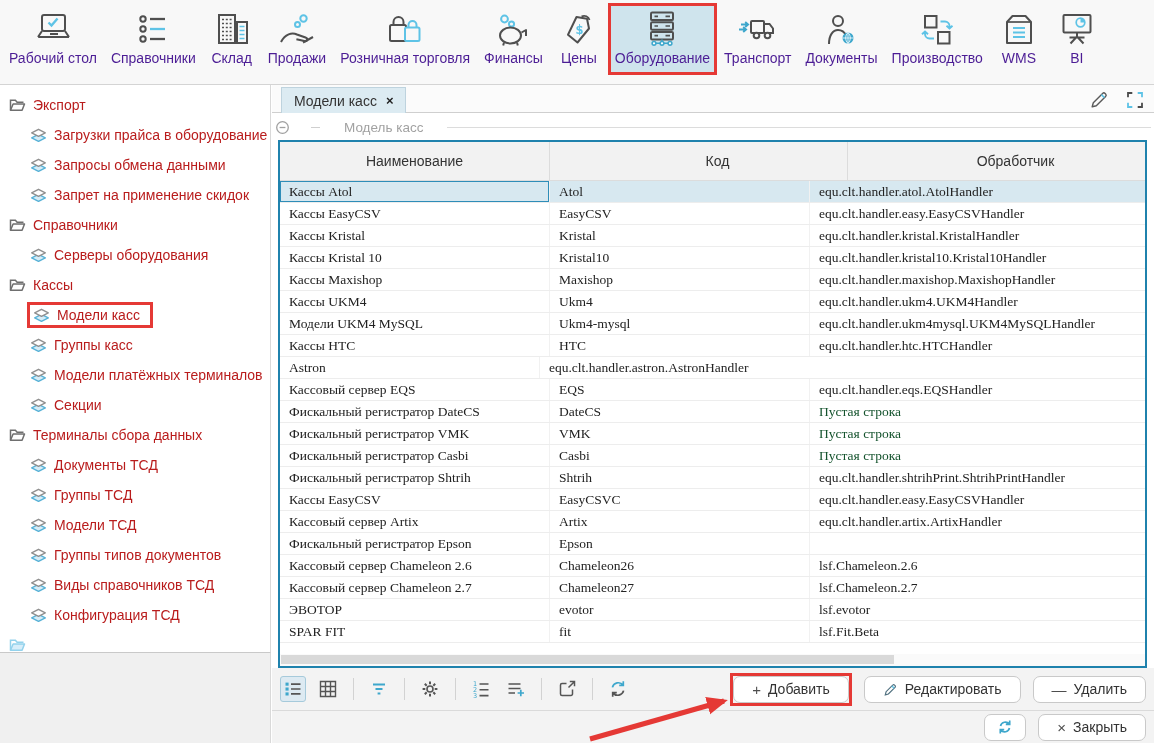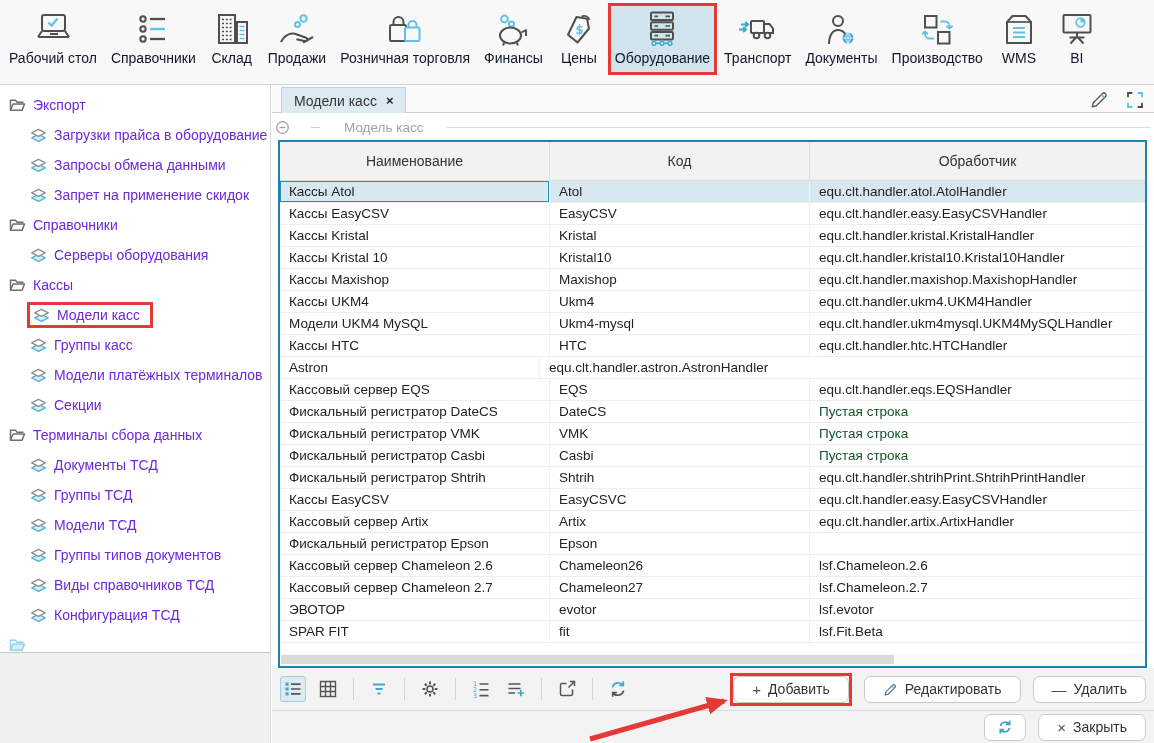--- a/index.html
+++ b/index.html
@@ -7,28 +7,28 @@
          font-family:"Liberation Sans","DejaVu Sans",sans-serif;-webkit-font-smoothing:antialiased;}
   .ico{display:inline-flex;align-items:center;justify-content:center;line-height:0;}
 
   
   .topbar{position:absolute;left:0;top:0;width:1154px;height:85px;background:#f8f8f8;
           border-bottom:1px solid #d4d4d4;display:flex;align-items:flex-start;
           padding:3px 0 0 2px;box-sizing:border-box;}
   .tb-item{display:flex;flex-direction:column;align-items:center;gap:3px;
            padding:4px 4px 6px;border:3px solid transparent;box-sizing:border-box;}
   .tb-item .ico{height:37px;align-items:flex-end;}
-  .tb-label{font-size:14px;color:#0f172a;white-space:nowrap;}
+  .tb-label{font-size:14px;color:#4c1d95;white-space:nowrap;}
   .tb-item.active{background:#cfe4ed;border-color:#e53935;}
 
   
   .sidebar{position:absolute;left:0;top:85px;width:271px;height:567px;background:#fff;
            border-right:1px solid #d9d9d9;box-sizing:border-box;padding-top:5px;overflow:hidden;}
   .tree-item{height:30px;display:flex;align-items:center;gap:7px;padding-left:9px;
-             font-size:14px;color:#6d28d9;white-space:nowrap;}
+             font-size:14px;color:#b91c1c;white-space:nowrap;}
   .tree-item.leaf{padding-left:30px;}
   .red-box{display:inline-flex;align-items:center;gap:7px;border:3px solid #e53935;
            padding:2px 10px 2px 3px;margin-left:-3px;}
   .sidebar-bottom{position:absolute;left:0;top:652px;width:271px;height:91px;background:#f0f0f0;
            border-top:1px solid #c9c9c9;border-right:1px solid #d9d9d9;box-sizing:border-box;}
 
   
   .tabbar{position:absolute;left:272px;top:85px;width:882px;height:28px;background:#fbfbfb;
           border-bottom:1px solid #cfcfcf;box-sizing:border-box;}
   .tab{position:absolute;left:9px;top:2px;height:26px;display:flex;align-items:center;gap:9px;
@@ -40,26 +40,26 @@
   
   .grouphdr{position:absolute;left:275px;top:117px;width:876px;height:20px;
             display:flex;align-items:center;gap:21px;}
   .gh-dash{width:9px;height:1px;background:#cfcfcf;}
   .gh-label{font-size:13.5px;color:#a2a2a2;padding:0 3px;white-space:nowrap;}
   .gh-line{flex:1;height:1px;background:#dcdcdc;}
 
   
   .table{position:absolute;left:278px;top:140px;width:869px;height:528px;background:#fff;
          border:2px solid #1f82ad;box-sizing:border-box;display:flex;flex-direction:column;}
-  .thead{display:flex;height:38px;min-height:38px;background:#f2f2f2;border-bottom:1px solid #dcdcdc;}
+  .thead{display:flex;height:38px;min-height:38px;background:#f2f2f2;border-bottom:1px solid #dcdcdc;gap:38px;}
   .th{display:flex;align-items:center;justify-content:center;font-size:14px;color:#333;
       box-sizing:border-box;border-right:1px solid #dcdcdc;}
   .th:last-child{border-right:none;}
   .c0{width:270px;min-width:270px;} .c1{width:260px;min-width:260px;} .c2{flex:1;}
-  .tbody{flex:1;overflow:hidden;}
+  .tbody{flex:1;overflow:hidden;font-family:Liberation Serif, serif;}
   .tr{display:flex;height:22px;border-bottom:1px solid #ededed;box-sizing:border-box;}
   .td{display:flex;align-items:center;padding:0 9px;font-size:13.5px;color:#222;
       white-space:nowrap;overflow:hidden;box-sizing:border-box;border-right:1px solid #f1f1f1;}
   .td:last-child{border-right:none;}
   .tr.selected{background:#d7e8f0;}
   .tr.selected .td.c0{box-shadow:inset 0 0 0 1px #2e8db8;}
   .td.ph{color:#14532d;}
   .hscroll{height:12px;min-height:12px;background:#fafafa;position:relative;}
   .hthumb{position:absolute;left:1px;top:1px;width:613px;height:9px;background:#d9d9d9;}
 

